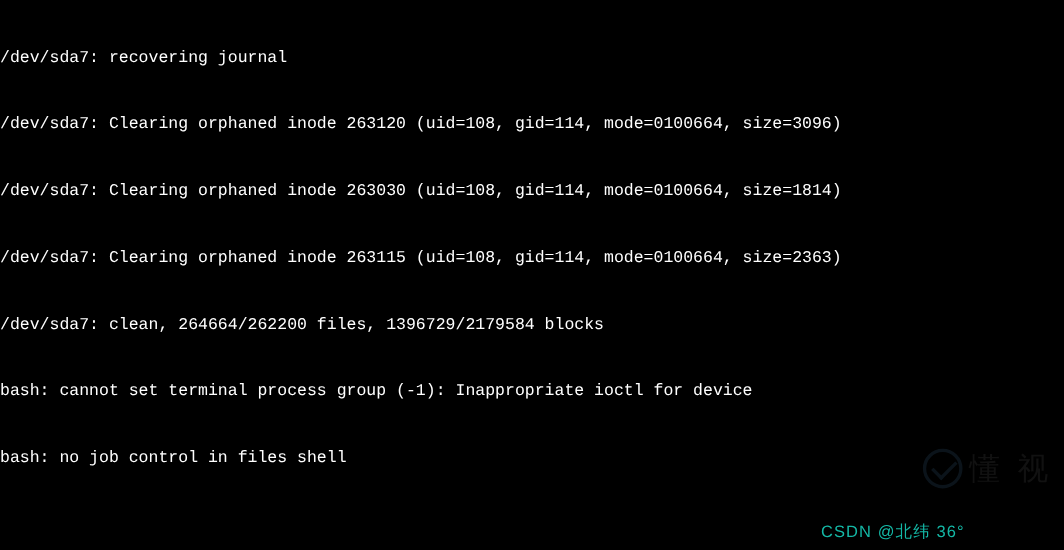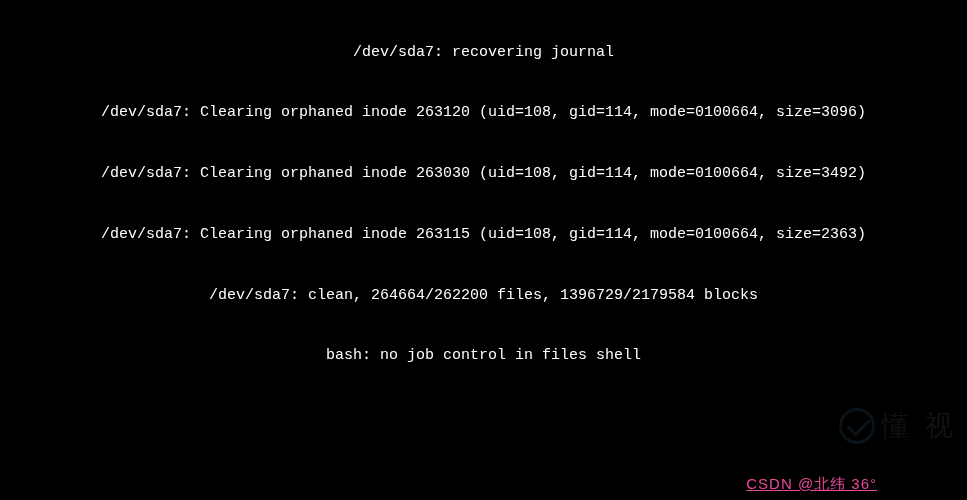--- a/index.html
+++ b/index.html
@@ -18,21 +18,20 @@
       overflow: hidden;
       line-height: 1.35;
     }
     .terminal {
       padding: 2px 0 0 0;
       white-space: pre-wrap;
       word-break: break-all;
     }
     .line {
       display: block;
-      text-align: center;
     }
     .watermark-right {
       position: absolute;
       right: 10px;
       bottom: 55px;
       opacity: 0.12;
       display: flex;
       align-items: center;
       gap: 6px;
     }
@@ -60,34 +59,34 @@
       font-size: 28px;
       color: #888;
       letter-spacing: 4px;
     }
     .attribution {
       position: absolute;
       bottom: 6px;
       right: 90px;
       font-family: sans-serif;
       font-size: 15px;
-      color: #ec4899;
+      color: #14b8a6;
       letter-spacing: 1px;
-      text-decoration: underline;
     }
   </style>
 </head>
 <body>
 
 <div class="terminal">
   <span class="line">/dev/sda7: recovering journal</span>
   <span class="line">/dev/sda7: Clearing orphaned inode 263120 (uid=108, gid=114, mode=0100664, size=3096)</span>
-  <span class="line">/dev/sda7: Clearing orphaned inode 263030 (uid=108, gid=114, mode=0100664, size=3492)</span>
+  <span class="line">/dev/sda7: Clearing orphaned inode 263030 (uid=108, gid=114, mode=0100664, size=1814)</span>
   <span class="line">/dev/sda7: Clearing orphaned inode 263115 (uid=108, gid=114, mode=0100664, size=2363)</span>
   <span class="line">/dev/sda7: clean, 264664/262200 files, 1396729/2179584 blocks</span>
+  <span class="line">bash: cannot set terminal process group (-1): Inappropriate ioctl for device</span>
   <span class="line">bash: no job control in files shell</span>
   
 </div>
 
 <div class="watermark-right">
   <div class="watermark-icon"></div>
   <div class="watermark-text">懂 视</div>
 </div>
 
 <div class="attribution">CSDN @北纬  36°</div>

